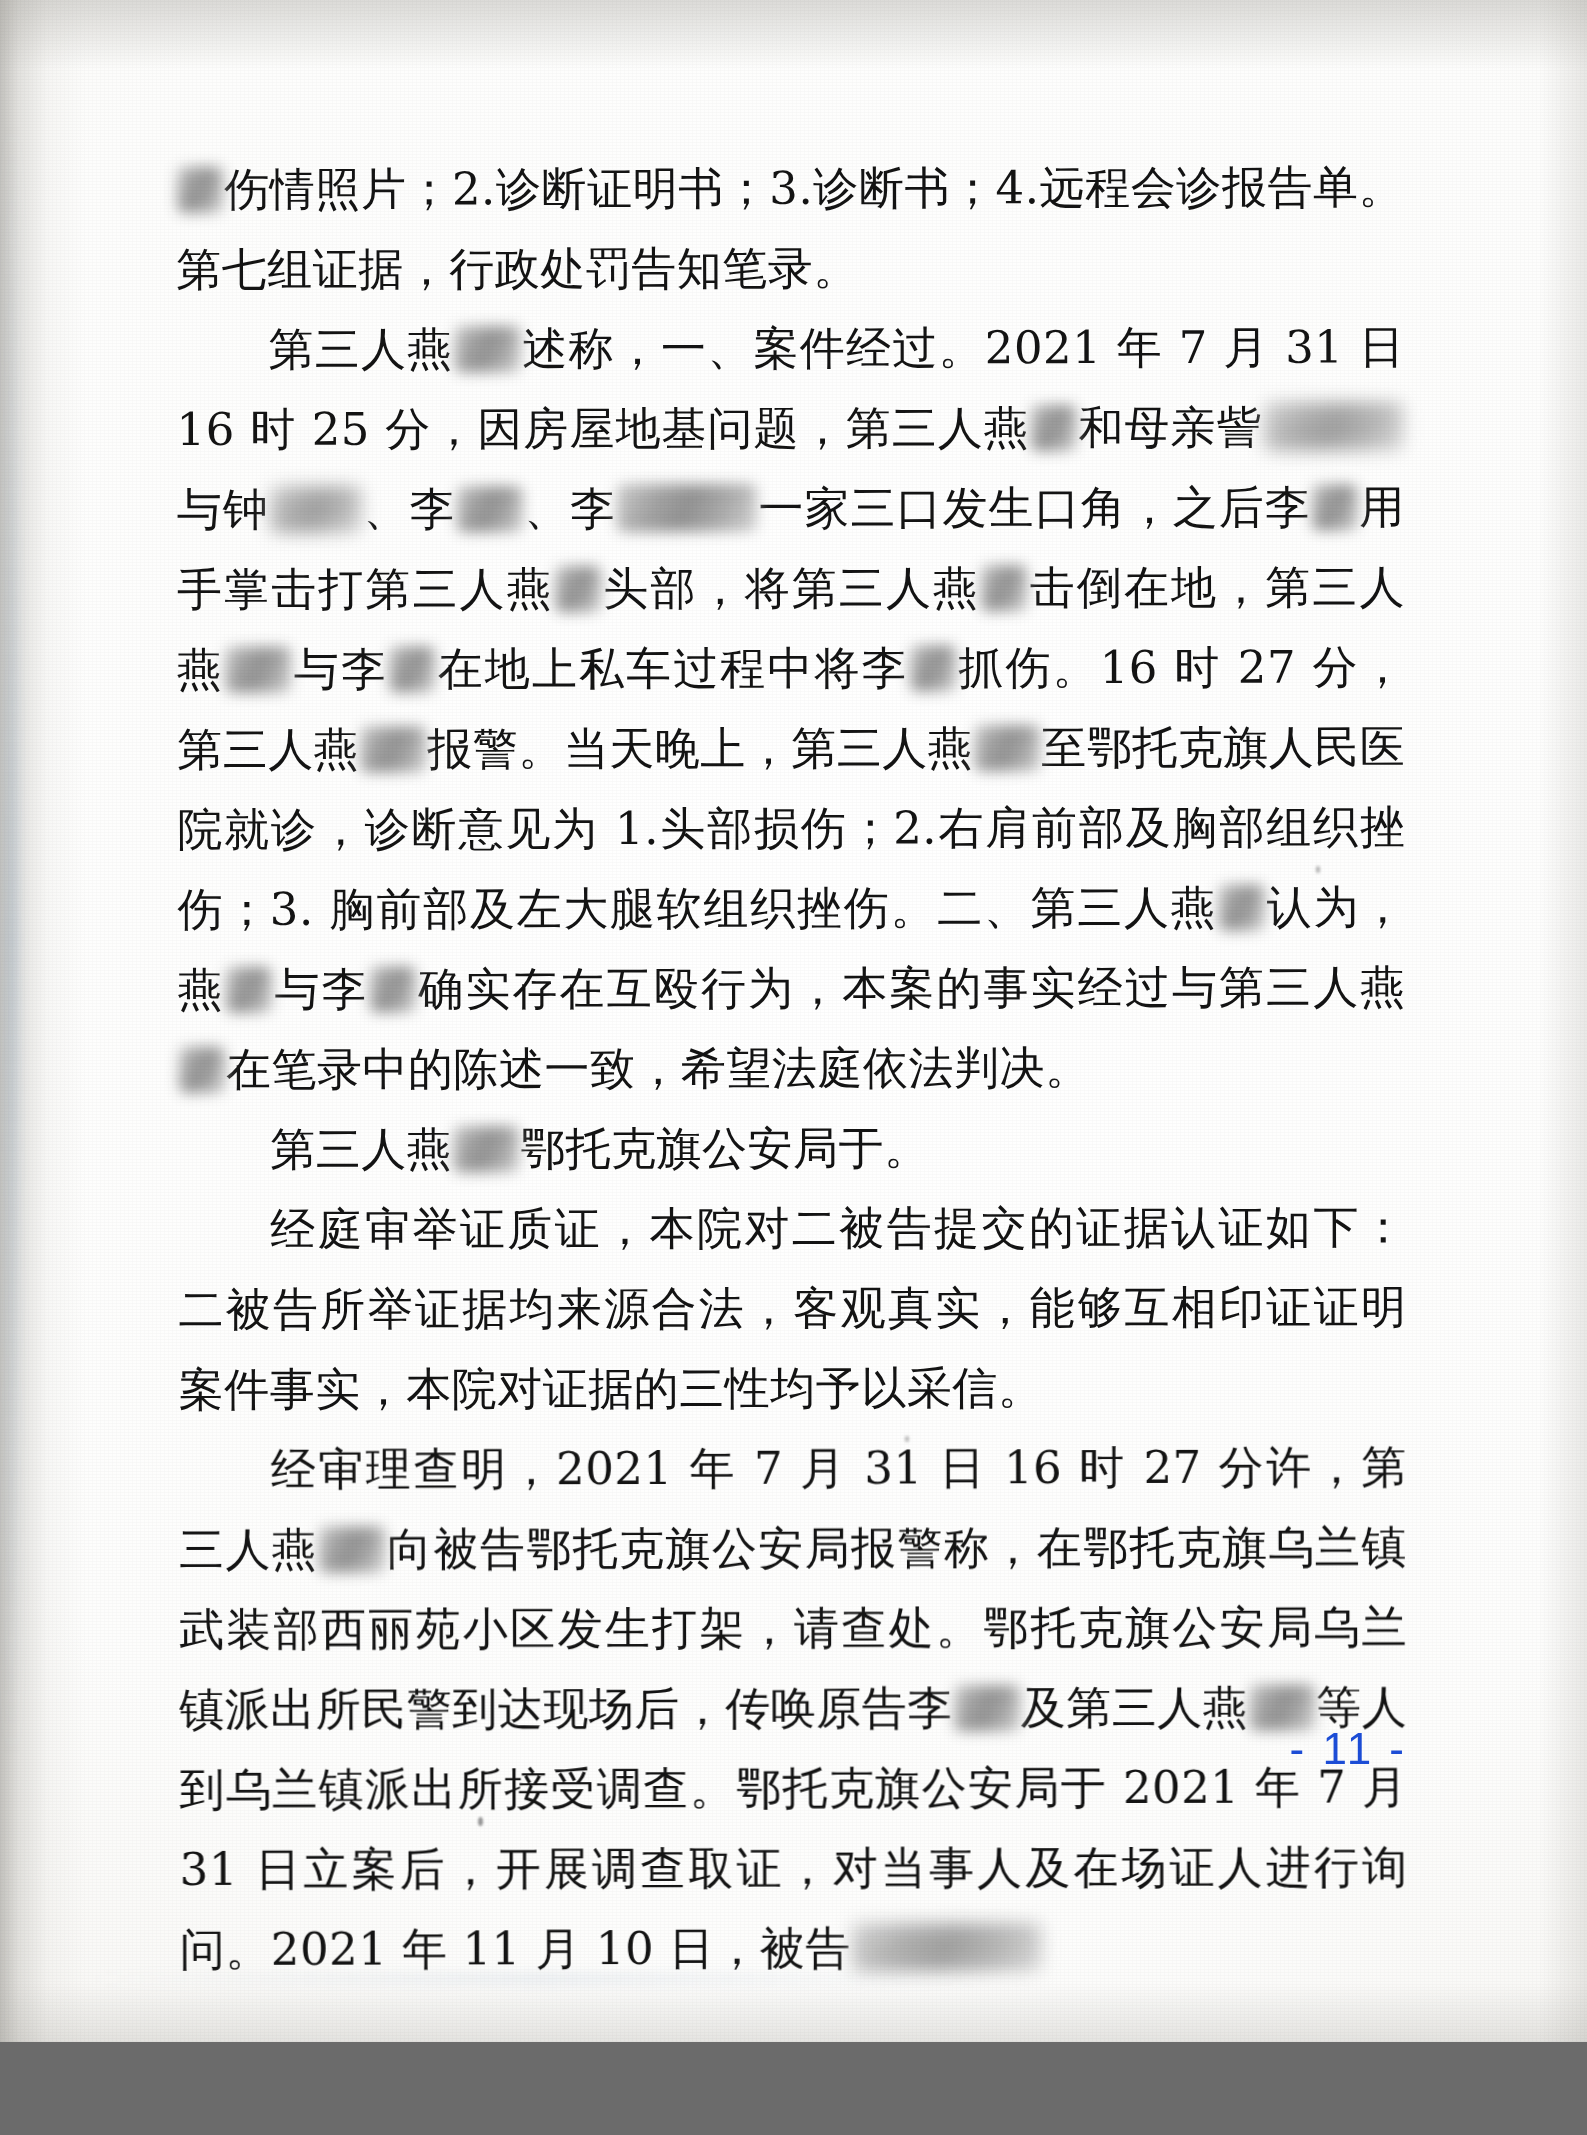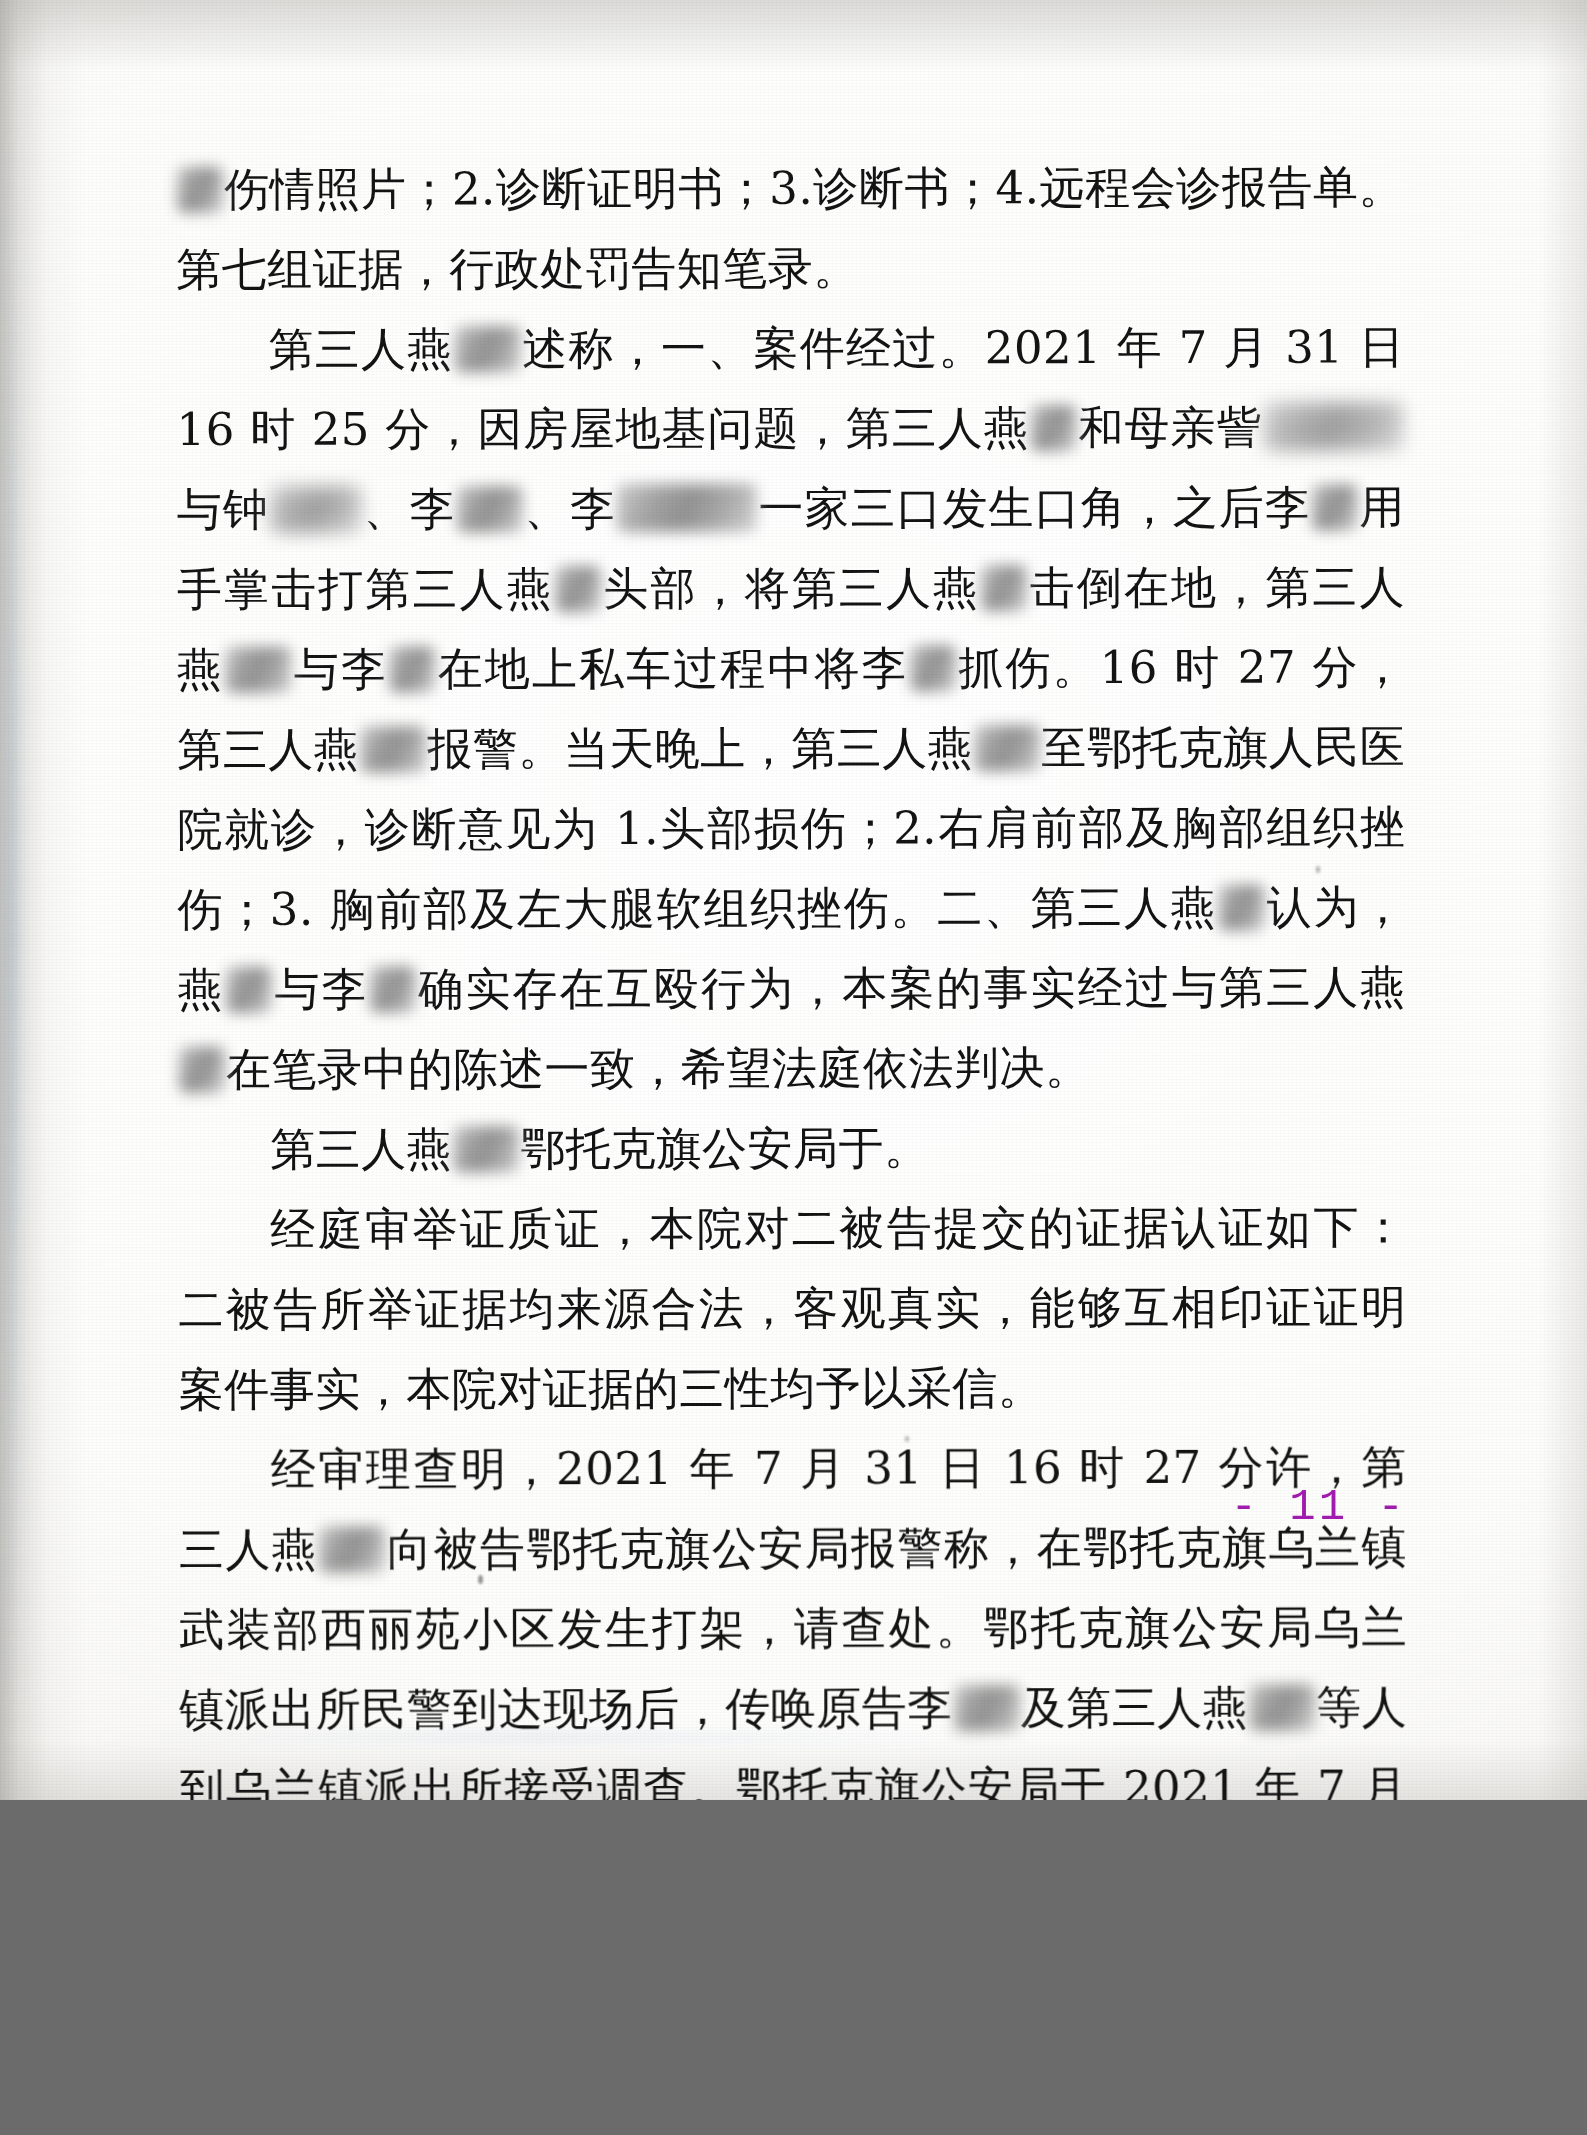--- a/index.html
+++ b/index.html
@@ -3,21 +3,21 @@
 <meta charset="utf-8">
 <style>
   html, body {
     margin: 0;
     padding: 0;
     background: #6b6b6b;
   }
   #page {
     position: relative;
     width: 1587px;
-    height: 1800px;
+    height: 2042px;
     margin: 0 auto;
     background: #ffffff;
     overflow: hidden;
     font-family: "DejaVu Serif", "Liberation Serif", serif;
   }
 
   
   .paper-base {
     position: absolute;
     inset: 0;
@@ -100,23 +100,23 @@
   .redact.w3 { width: 140px; height: 48px; }
   .redact.w4 { width: 190px; height: 48px; }
   .redact.soft { filter: blur(9px); opacity: 0.80; }
 
   
   .page-number {
     position: absolute;
     right: 180px;
     bottom: 268px;
     font-size: 44px;
-    color: #a21caf;
+    color: #1d4ed8;
     letter-spacing: 3px;
-    font-family: Liberation Mono, monospace;
+    font-family: Liberation Sans, sans-serif;
   }
 
   
   .speck {
     position: absolute;
     left: 478px; bottom: 216px;
     width: 5px; height: 9px;
     background: #9a9a9a;
     filter: blur(1.2px);
     border-radius: 50%;

